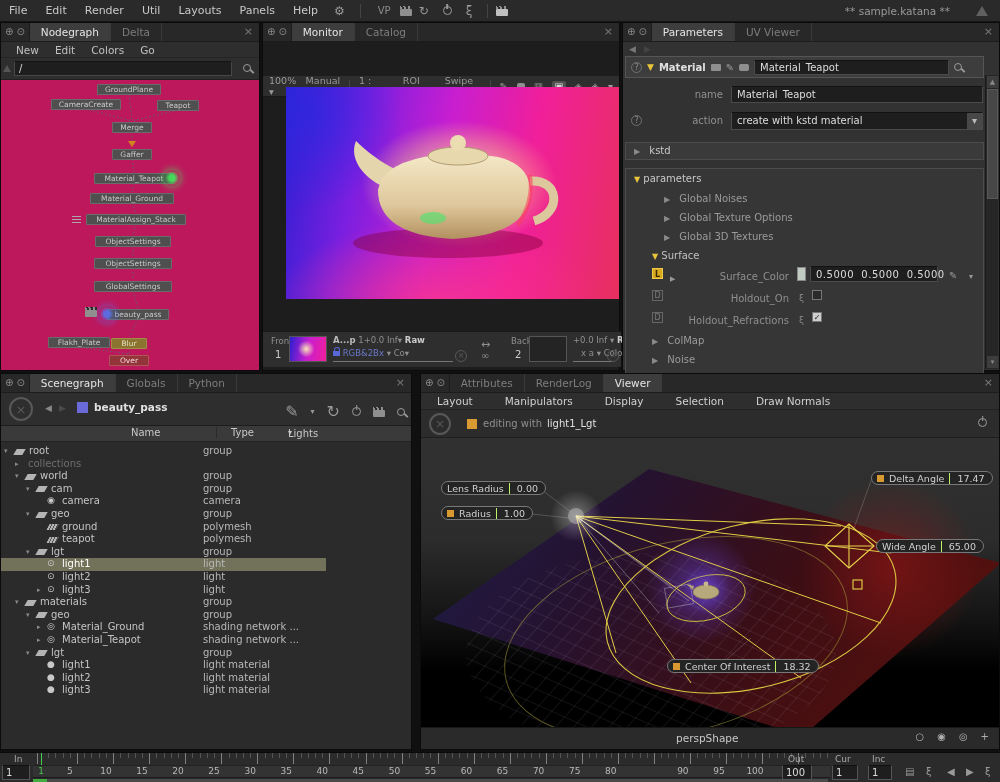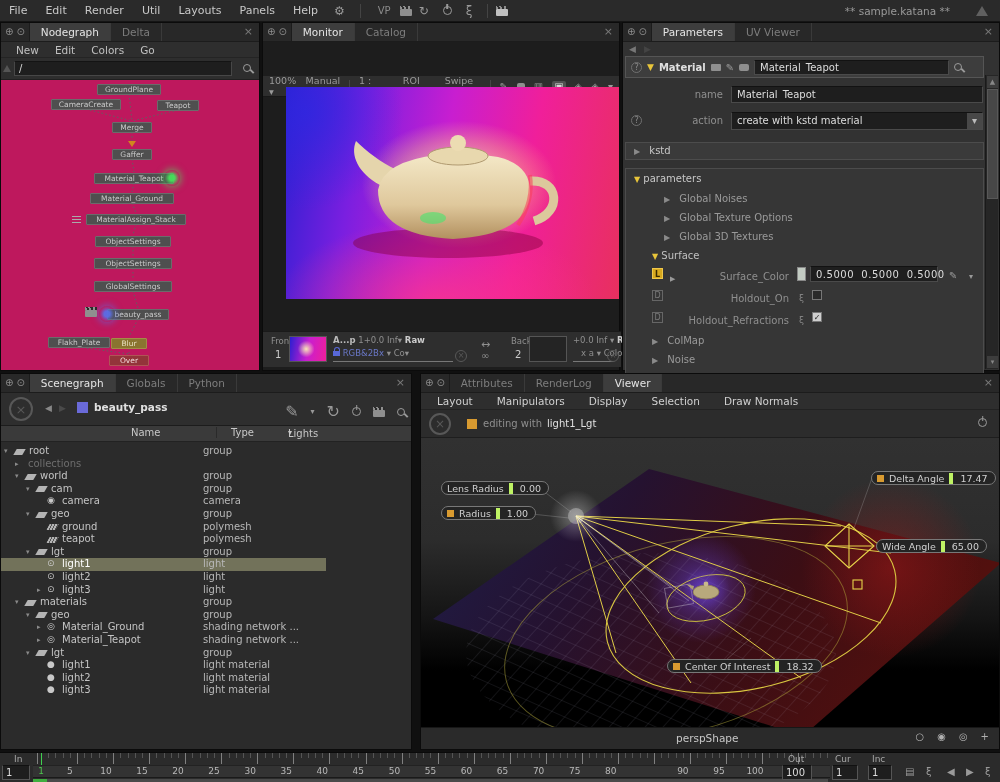--- a/index.html
+++ b/index.html
@@ -118,30 +118,30 @@
   .sg-ico { position:absolute; top:0; font-size:9px; color:#c8c8c8; }
   .i-group { position:absolute; top:3.5px; width:9px; height:6px; background:#b4b4b4; transform:skewX(-30deg); }
   .i-poly  { position:absolute; top:3.5px; width:9px; height:6px; transform:skewX(-30deg);
              background:repeating-linear-gradient(90deg,#b4b4b4 0 2px,#555 2px 3px); }
   .sg-name { position:absolute; top:0; line-height:12.6px; }
   .sg-type { position:absolute; left:202px; top:0; line-height:12.6px; color:#b8b8b8; }
   .sg-hicons { position:absolute; right:6px; top:9px; display:flex; gap:12px; align-items:center; }
 
   
   #p-viewer { left:420px; top:373px; width:580px; height:377px; background:#2c2c2c; }
-  #vw-menu { height:17px; display:flex; gap:8px; padding-left:8px; font-size:10.5px; background:#2e2e2e; border-bottom:1px solid #222; }
+  #vw-menu { height:17px; display:flex; gap:16px; padding-left:8px; font-size:10.5px; background:#2e2e2e; border-bottom:1px solid #222; }
   #vw-menu .mtext { line-height:17px; padding:0 8px; color:#d0d0d0; }
   #vw-editbar { position:relative; height:28px; background:#2c2c2c; border-bottom:1px solid #1e1e1e; font-size:10px; }
   #vw-port { position:absolute; left:0; top:64px; width:578px; height:291px; overflow:hidden;
              background:linear-gradient(180deg,#313131 0%, #2c2c2c 35%, #141414 62%, #000 80%); }
   .hud { position:absolute; display:flex; align-items:center; height:14px; background:#242424; border:1px solid #787878;
          border-radius:8px; font-size:9.5px; color:#d0d0d0; white-space:nowrap; }
   .hud-badge { width:7px; height:7px; background:#d89a30; margin-left:5px; }
   .hud-label { padding:0 5px; }
-  .hud-val { border-left:4px solid #bef264; padding:0 7px; }
+  .hud-val { border-left:1px solid #bef264; padding:0 7px; }
   #vw-footer { position:absolute; left:0; bottom:0; width:578px; height:22px; background:#2a2a2a; border-top:1px solid #171717;
                font-size:10.5px; color:#c8c8c8; }
   #vw-footer .ficons { position:absolute; right:10px; top:3px; display:flex; gap:13px; font-size:10px; color:#b0b0b0; }
 
   
   #timeline { position:absolute; left:0; top:752px; width:1000px; height:30px; background:#2b2b2b; border-top:1px solid #0a0a0a; font-size:9px; }
   .tl-label { position:absolute; top:1px; color:#a8a8a8; }
   .tl-field { position:absolute; top:12px; height:15px; background:#1e1e1e; border:1px solid #555; border-top-color:#111;
               color:#ddd; font-size:10px; padding:0 3px; font-family:"DejaVu Sans",sans-serif; }
   #tl-ruler { position:absolute; left:33px; top:0; width:797px; height:12px;

